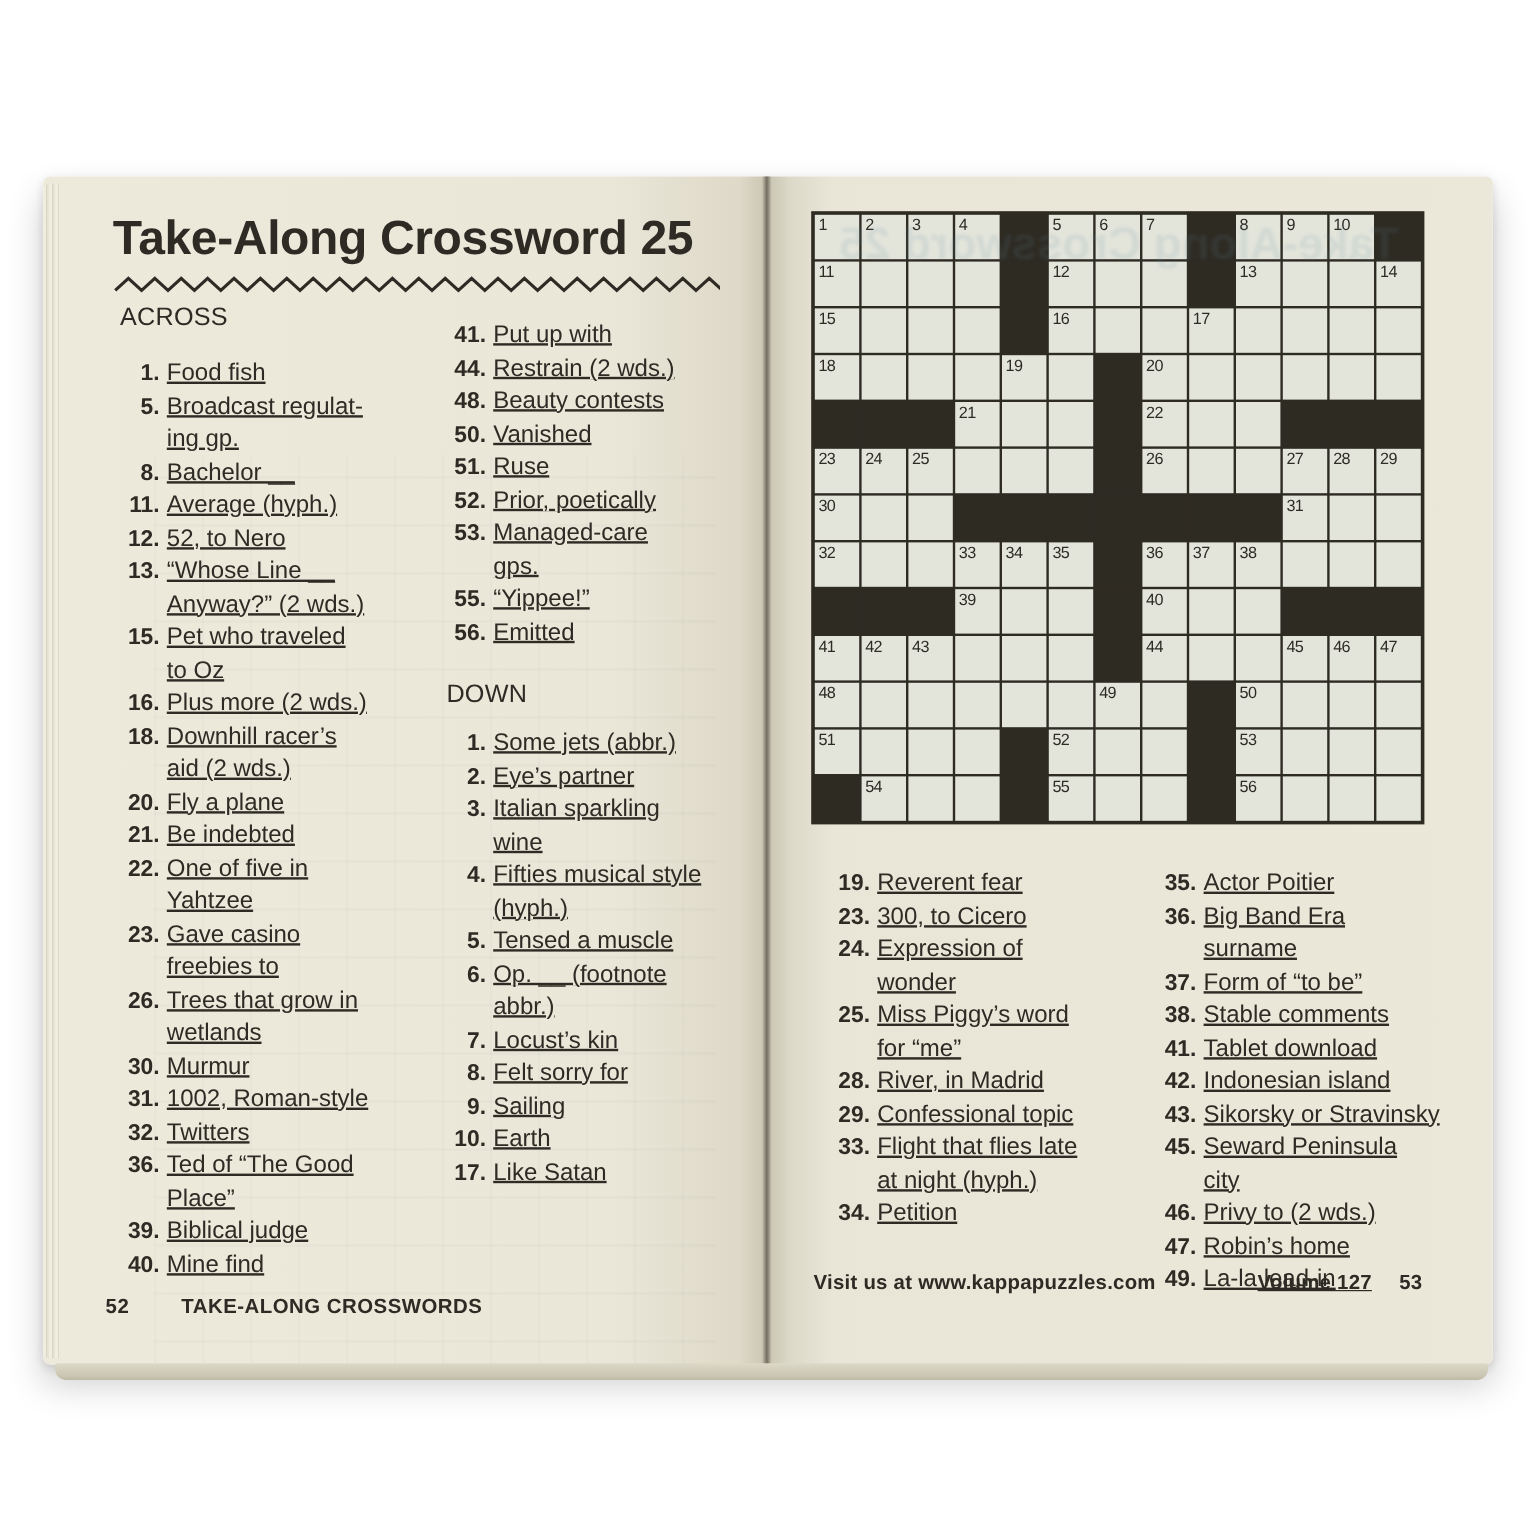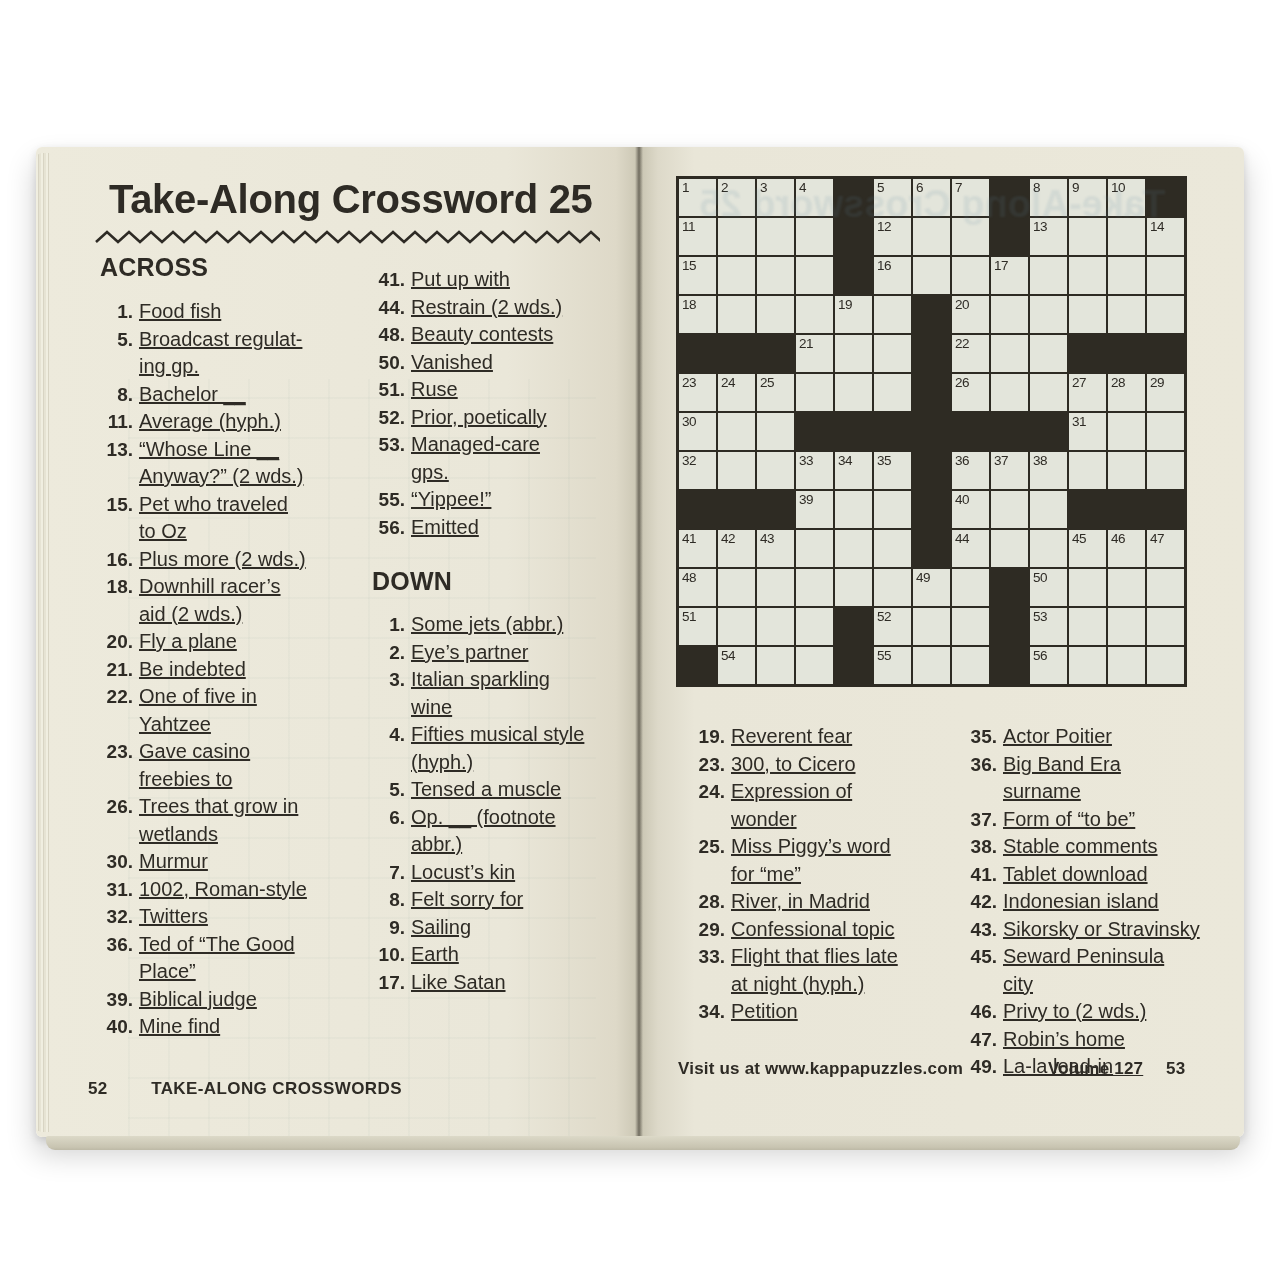--- a/index.html
+++ b/index.html
@@ -23,23 +23,23 @@
   .crease { position:absolute; left:599px; width:8px; top:0; bottom:13px;
     background:linear-gradient(90deg, rgba(40,36,28,0) 0%, rgba(40,36,28,0.55) 50%, rgba(40,36,28,0) 100%); }
   .bottom-edge { position:absolute; left:10px; right:4px; bottom:0; height:14px;
     background:linear-gradient(180deg,#dcd9c8 0%, #c8c4b1 80%, #bdb9a6 100%);
     border-radius:2px 2px 9px 9px; }
   .edge-left { position:absolute; left:0; top:6px; bottom:18px; width:13px; border-radius:6px 0 0 6px;
     background:repeating-linear-gradient(90deg,#f0eee0 0 2px,#d8d4c3 2px 3px,#e6e3d3 3px 5px); }
 
   
   .title { position:absolute; left:58px; top:30px; font-size:40px; font-weight:bold;
-    letter-spacing:-0.3px; white-space:nowrap;margin-left:15px; }
+    letter-spacing:-0.3px; white-space:nowrap; }
   .zigzag { position:absolute; left:58px; top:82px; }
-  .heading { font-size:25px; font-weight:bold; letter-spacing:0.2px; }
+  .heading { font-size:21px; font-weight:normal; letter-spacing:0.2px; }
   .heading.across { position:absolute; left:64px; top:106px; }
   ul.clues { list-style:none; margin:15px; padding:0; font-size:20px; line-height:27.5px;text-decoration:underline; }
   li.clue { padding-left:38px; }
   .cnum { display:inline-block; width:32px; margin-left:-38px; margin-right:6px;
     text-align:right; font-weight:bold; font-size:19px; }
   .ctext { white-space:pre-line; }
   .col-a1 { position:absolute; left:50px; top:136px; width:252px; }
   .col-2  { position:absolute; left:322px; top:104px; width:256px; }
   .down-heading { margin:26px 0 5px 14px; }
   .footer-left { position:absolute; left:52px; top:932px; width:520px;
@@ -81,20 +81,21 @@
       <svg class="zigzag" id="zigzag" width="506" height="16" viewBox="0 0 506 16">
         <polyline id="zigzag-line" fill="none" stroke="#2e2b25" stroke-width="2.6" points="2,13 13,3 24,13 35,3 46,13 57,3 68,13 79,3 90,13 101,3 112,13 123,3 134,13 145,3 156,13 167,3 178,13 189,3 200,13 211,3 222,13 233,3 244,13 255,3 266,13 277,3 288,13 299,3 310,13 321,3 332,13 343,3 354,13 365,3 376,13 387,3 398,13 409,3 420,13 431,3 442,13 453,3 464,13 475,3 486,13 497,3 508,13"></polyline>
       </svg>
       <div class="heading across">ACROSS</div>
       <ul class="clues col-a1" id="across-col1">
           <li class="clue"><span class="cnum">1.</span><span class="ctext">Food fish</span></li>
           <li class="clue"><span class="cnum">5.</span><span class="ctext">Broadcast regulat-
 ing gp.</span></li>
           <li class="clue"><span class="cnum">8.</span><span class="ctext">Bachelor __</span></li>
           <li class="clue"><span class="cnum">11.</span><span class="ctext">Average (hyph.)</span></li>
+          <li class="clue"><span class="cnum">12.</span><span class="ctext">52, to Nero</span></li>
           <li class="clue"><span class="cnum">13.</span><span class="ctext">“Whose Line __
 Anyway?” (2 wds.)</span></li>
           <li class="clue"><span class="cnum">15.</span><span class="ctext">Pet who traveled
 to Oz</span></li>
           <li class="clue"><span class="cnum">16.</span><span class="ctext">Plus more (2 wds.)</span></li>
           <li class="clue"><span class="cnum">18.</span><span class="ctext">Downhill racer’s
 aid (2 wds.)</span></li>
           <li class="clue"><span class="cnum">20.</span><span class="ctext">Fly a plane</span></li>
           <li class="clue"><span class="cnum">21.</span><span class="ctext">Be indebted</span></li>
           <li class="clue"><span class="cnum">22.</span><span class="ctext">One of five in

